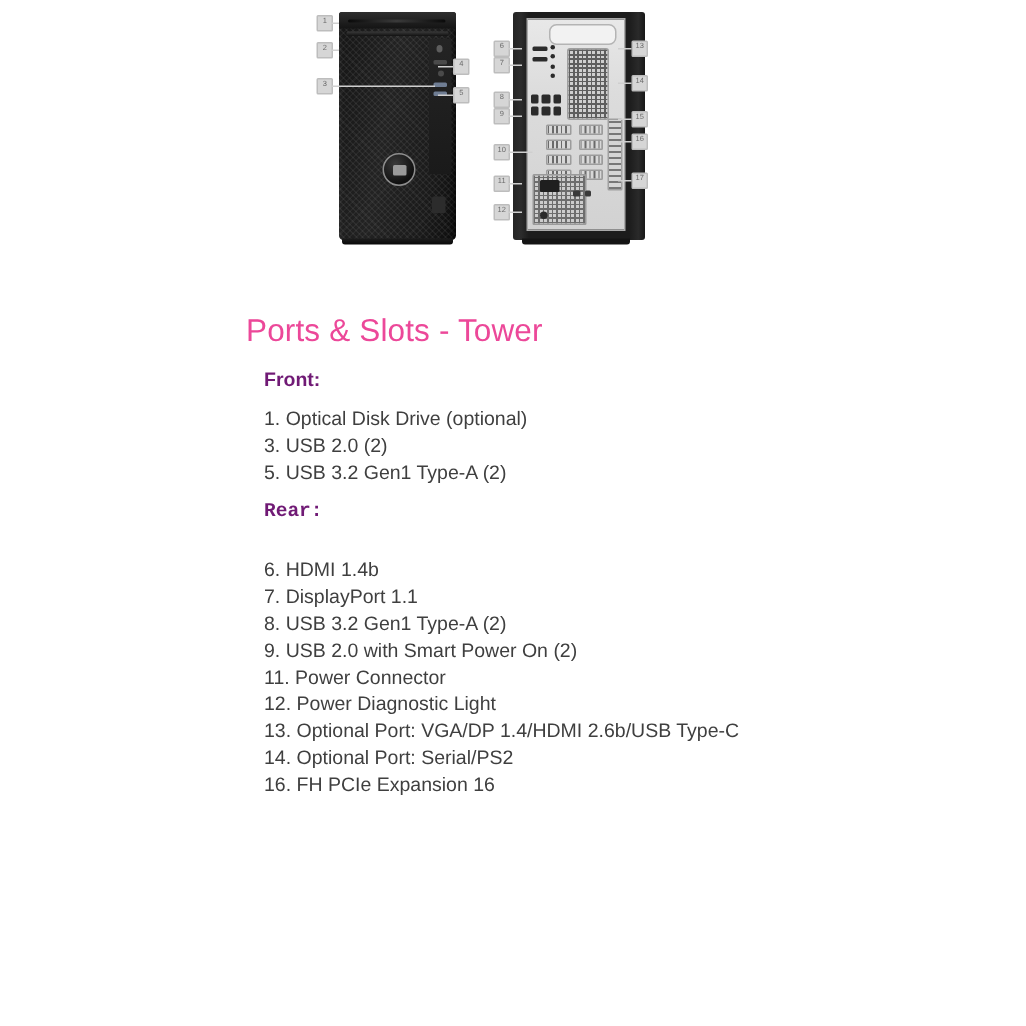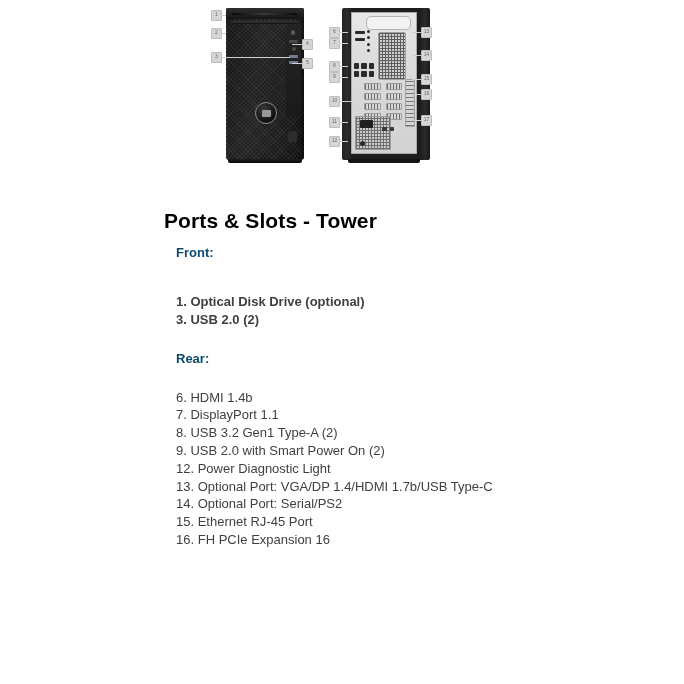--- a/index.html
+++ b/index.html
@@ -323,42 +323,42 @@
   #content {
     position: absolute;
     left: 0;
     top: 206px;
     width: 684px;
   }
   #page-title {
     margin: 0;
     padding: 0 0 0 164px;
     font-size: 21px;
-    font-weight: 700;
+    font-weight: 400;
     line-height: 30px;
-    color: #000000;
+    color: #ec4899;
     letter-spacing: 0.1px;
   }
   .section-heading {
     margin: 0;
     padding: 0 0 0 176px;
     font-size: 13px;
     font-weight: 700;
-    color: #0c4a6e;
+    color: #701a75;
     line-height: 20px;
   }
   #front-heading { margin-top: 7px; }
-  #rear-heading  { margin-top: 20px; }
+  #rear-heading  { margin-top: 8px; font-family: Liberation Mono, monospace; }
 
   ul.port-list {
     list-style: none;
     margin: 0;
     padding: 0 0 0 176px;
   }
-  #front-list { margin-top: 30px; font-weight: bold; }
+  #front-list { margin-top: 7px; }
   #rear-list  { margin-top: 20px; }
 
   ul.port-list li {
     font-size: 13px;
     line-height: 17.8px;
     color: #3f3f3f;
     white-space: nowrap;
   }
   ul.port-list li .num { }
 </style>
@@ -486,29 +486,30 @@
 
 <div id="content">
 
   <h1 id="page-title">Ports &amp; Slots - Tower</h1>
 
   <h2 id="front-heading" class="section-heading">Front:</h2>
 
   <ul id="front-list" class="port-list">
       <li><span class="num">1. </span><span>Optical Disk Drive (optional)</span></li>
       <li><span class="num">3. </span><span>USB 2.0 (2)</span></li>
+      <li><span class="num">5. </span><span>USB 3.2 Gen1 Type-A (2)</span></li>
     </ul>
 
   <h2 id="rear-heading" class="section-heading">Rear:</h2>
 
   <ul id="rear-list" class="port-list">
       <li><span class="num">6. </span><span>HDMI 1.4b</span></li>
       <li><span class="num">7. </span><span>DisplayPort 1.1</span></li>
       <li><span class="num">8. </span><span>USB 3.2 Gen1 Type-A (2)</span></li>
       <li><span class="num">9. </span><span>USB 2.0 with Smart Power On (2)</span></li>
+      <li><span class="num">11. </span><span>Power Connector</span></li>
       <li><span class="num">12. </span><span>Power Diagnostic Light</span></li>
-      <li><span class="num">13. </span><span>Optional Port: VGA/DP 1.4/HDMI 1.7b/USB Type-C</span></li>
+      <li><span class="num">13. </span><span>Optional Port: VGA/DP 1.4/HDMI 2.6b/USB Type-C</span></li>
       <li><span class="num">14. </span><span>Optional Port: Serial/PS2</span></li>
-      <li><span class="num">15. </span><span>Ethernet RJ-45 Port</span></li>
       <li><span class="num">16. </span><span>FH PCIe Expansion 16</span></li>
     </ul>
 
 </div>
 
 </body></html>

